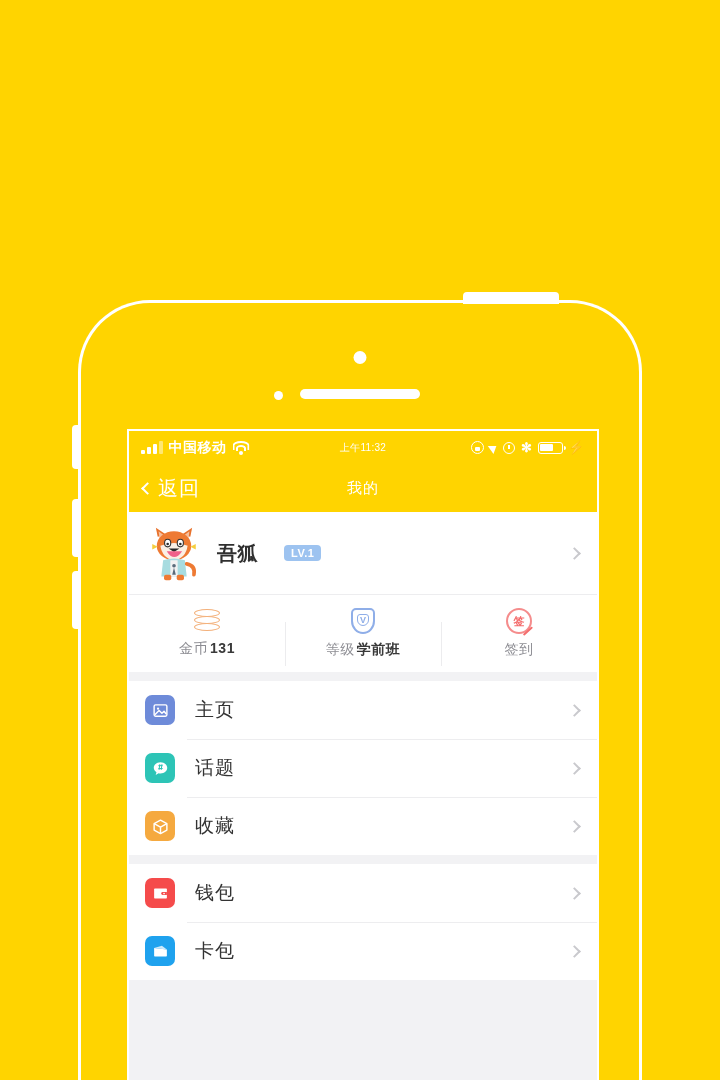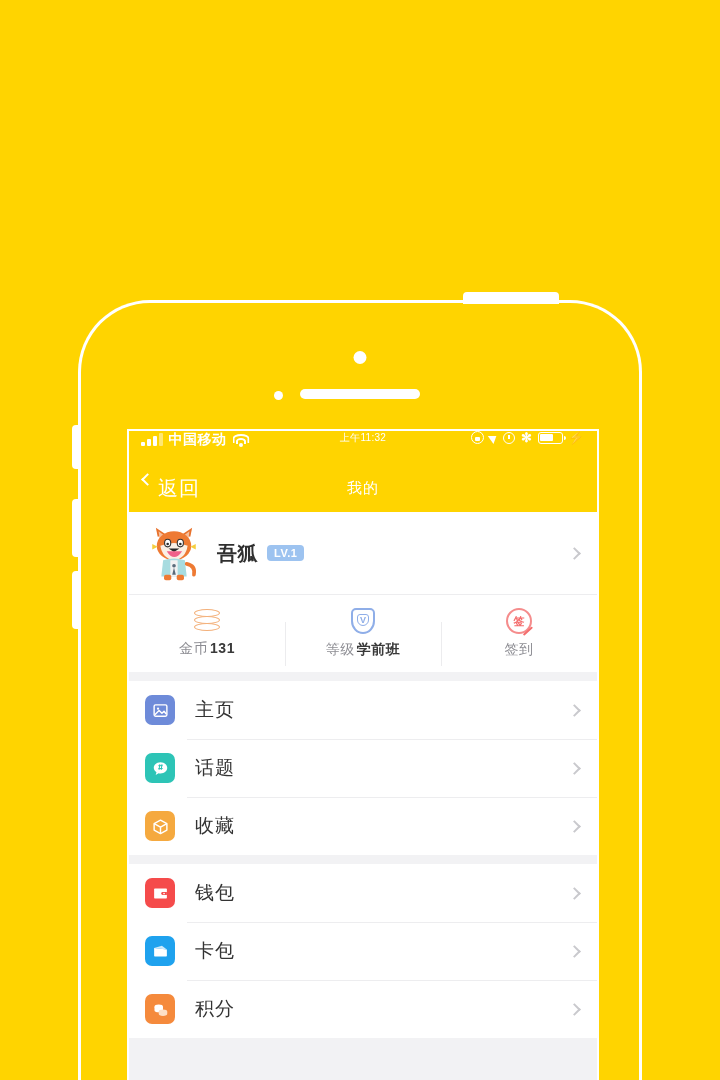--- a/index.html
+++ b/index.html
@@ -73,21 +73,21 @@
     width:472px; height:694px;
     background:#ffffff;
     overflow:hidden;
     border:2px solid rgba(255,255,255,0.85);
     border-bottom:none;
   }
 
   
   .statusbar {
     height:33px; background:#FFD400;
-    display:flex; align-items:flex-start;
+    display:flex; align-items:center;
     padding:0 12px; position:relative;
     color:#ffffff;
   }
   .sb-left { display:flex; align-items:center; gap:6px; }
   .sig-bars { display:flex; align-items:flex-end; gap:2.5px; height:12px; }
   .sig-bars i { display:block; width:3.5px; background:#ffffff; border-radius:1px; }
   .sig-bars i:nth-child(1){ height:4px; }
   .sig-bars i:nth-child(2){ height:7px; }
   .sig-bars i:nth-child(3){ height:10px; }
   .sig-bars i:nth-child(4){ height:13px; background:rgba(255,255,255,0.45); }
@@ -142,42 +142,42 @@
   }
   .battery i { display:block; height:100%; width:62%; background:#ffffff; border-radius:1px; }
   .ic-bolt { font-size:13px; line-height:13px; color:#ffffff; }
 
   
   .navbar {
     height:48px; background:#FFD400;
     display:flex; align-items:center; position:relative;
     padding:0 14px;
   }
-  .nav-back { display:flex; align-items:flex-start; gap:4px; color:#ffffff; }
+  .nav-back { display:flex; align-items:center; gap:4px; color:#ffffff; }
   .nav-chevron {
     width:9px; height:9px;
     border-left:2.6px solid #ffffff; border-bottom:2.6px solid #ffffff;
     transform:rotate(45deg); margin-right:2px;
   }
   .nav-back-label { font-size:20px; letter-spacing:1px; }
   .nav-title {
     position:absolute; left:50%; transform:translateX(-50%);
     font-size:15px; color:#ffffff; letter-spacing:1px;
   }
 
   
   .content { background:#f2f2f4; height:613px; }
 
   .profile {
     background:#ffffff; height:82px;
     display:flex; align-items:center; padding:0 16px;
   }
   .avatar { width:58px; height:58px; position:relative; flex:none; }
   .profile-info { margin-left:14px; flex:1; }
-  .name-row { display:flex; align-items:center; gap:9px; }
+  .name-row { display:flex; align-items:center; gap:26px; }
   .uname { font-size:20px; color:#2f2f2f; font-weight:700; letter-spacing:0.5px; }
   .lvl-badge {
     background:#9DC3F0; color:#ffffff;
     font-size:11px; font-weight:700; letter-spacing:0.5px;
     padding:2px 7px; border-radius:4px;
   }
   .signature { font-size:13px; color:#b9b9bd; margin-top:5px; letter-spacing:0.5px; }
   .chev {
     width:9px; height:9px;
     border-top:2px solid #c9c9cd; border-right:2px solid #c9c9cd;
@@ -419,30 +419,18 @@
           <div class="row">
             <div class="row-icon" style="background:#1FA2EE">
               <svg class="gl-ic" viewBox="0 0 24 24" fill="#fff">
                 <path d="M3 7 L21 9 L21 18 A1 1 0 0 1 20 19 L4 19 A1 1 0 0 1 3 18 Z"></path>
                 <path d="M3 7 L14 4 L21 9 Z" fill="#CDE9FA"></path>
               </svg>
             </div>
             <div class="row-label">卡包</div>
             <div class="chev"></div>
           </div>
-          <div class="row">
-            <div class="row-icon" style="background:#F58A3C">
-              <svg class="gl-ic" viewBox="0 0 24 24" fill="#fff">
-                <ellipse cx="9.5" cy="8" rx="6" ry="3"></ellipse>
-                <path d="M3.5 8 V13 A6 3 0 0 0 15.5 13 V8 Z"></path>
-                <ellipse cx="15.5" cy="15" rx="6" ry="3" fill="#FDE0C6"></ellipse>
-                <path d="M9.5 15 V18 A6 3 0 0 0 21.5 18 V15 Z" fill="#FDE0C6"></path>
-              </svg>
-            </div>
-            <div class="row-label">积分</div>
-            <div class="chev"></div>
-          </div>
         </div>
 
       </div>
     </div>
   </div>
 </div>
 
 </body></html>

